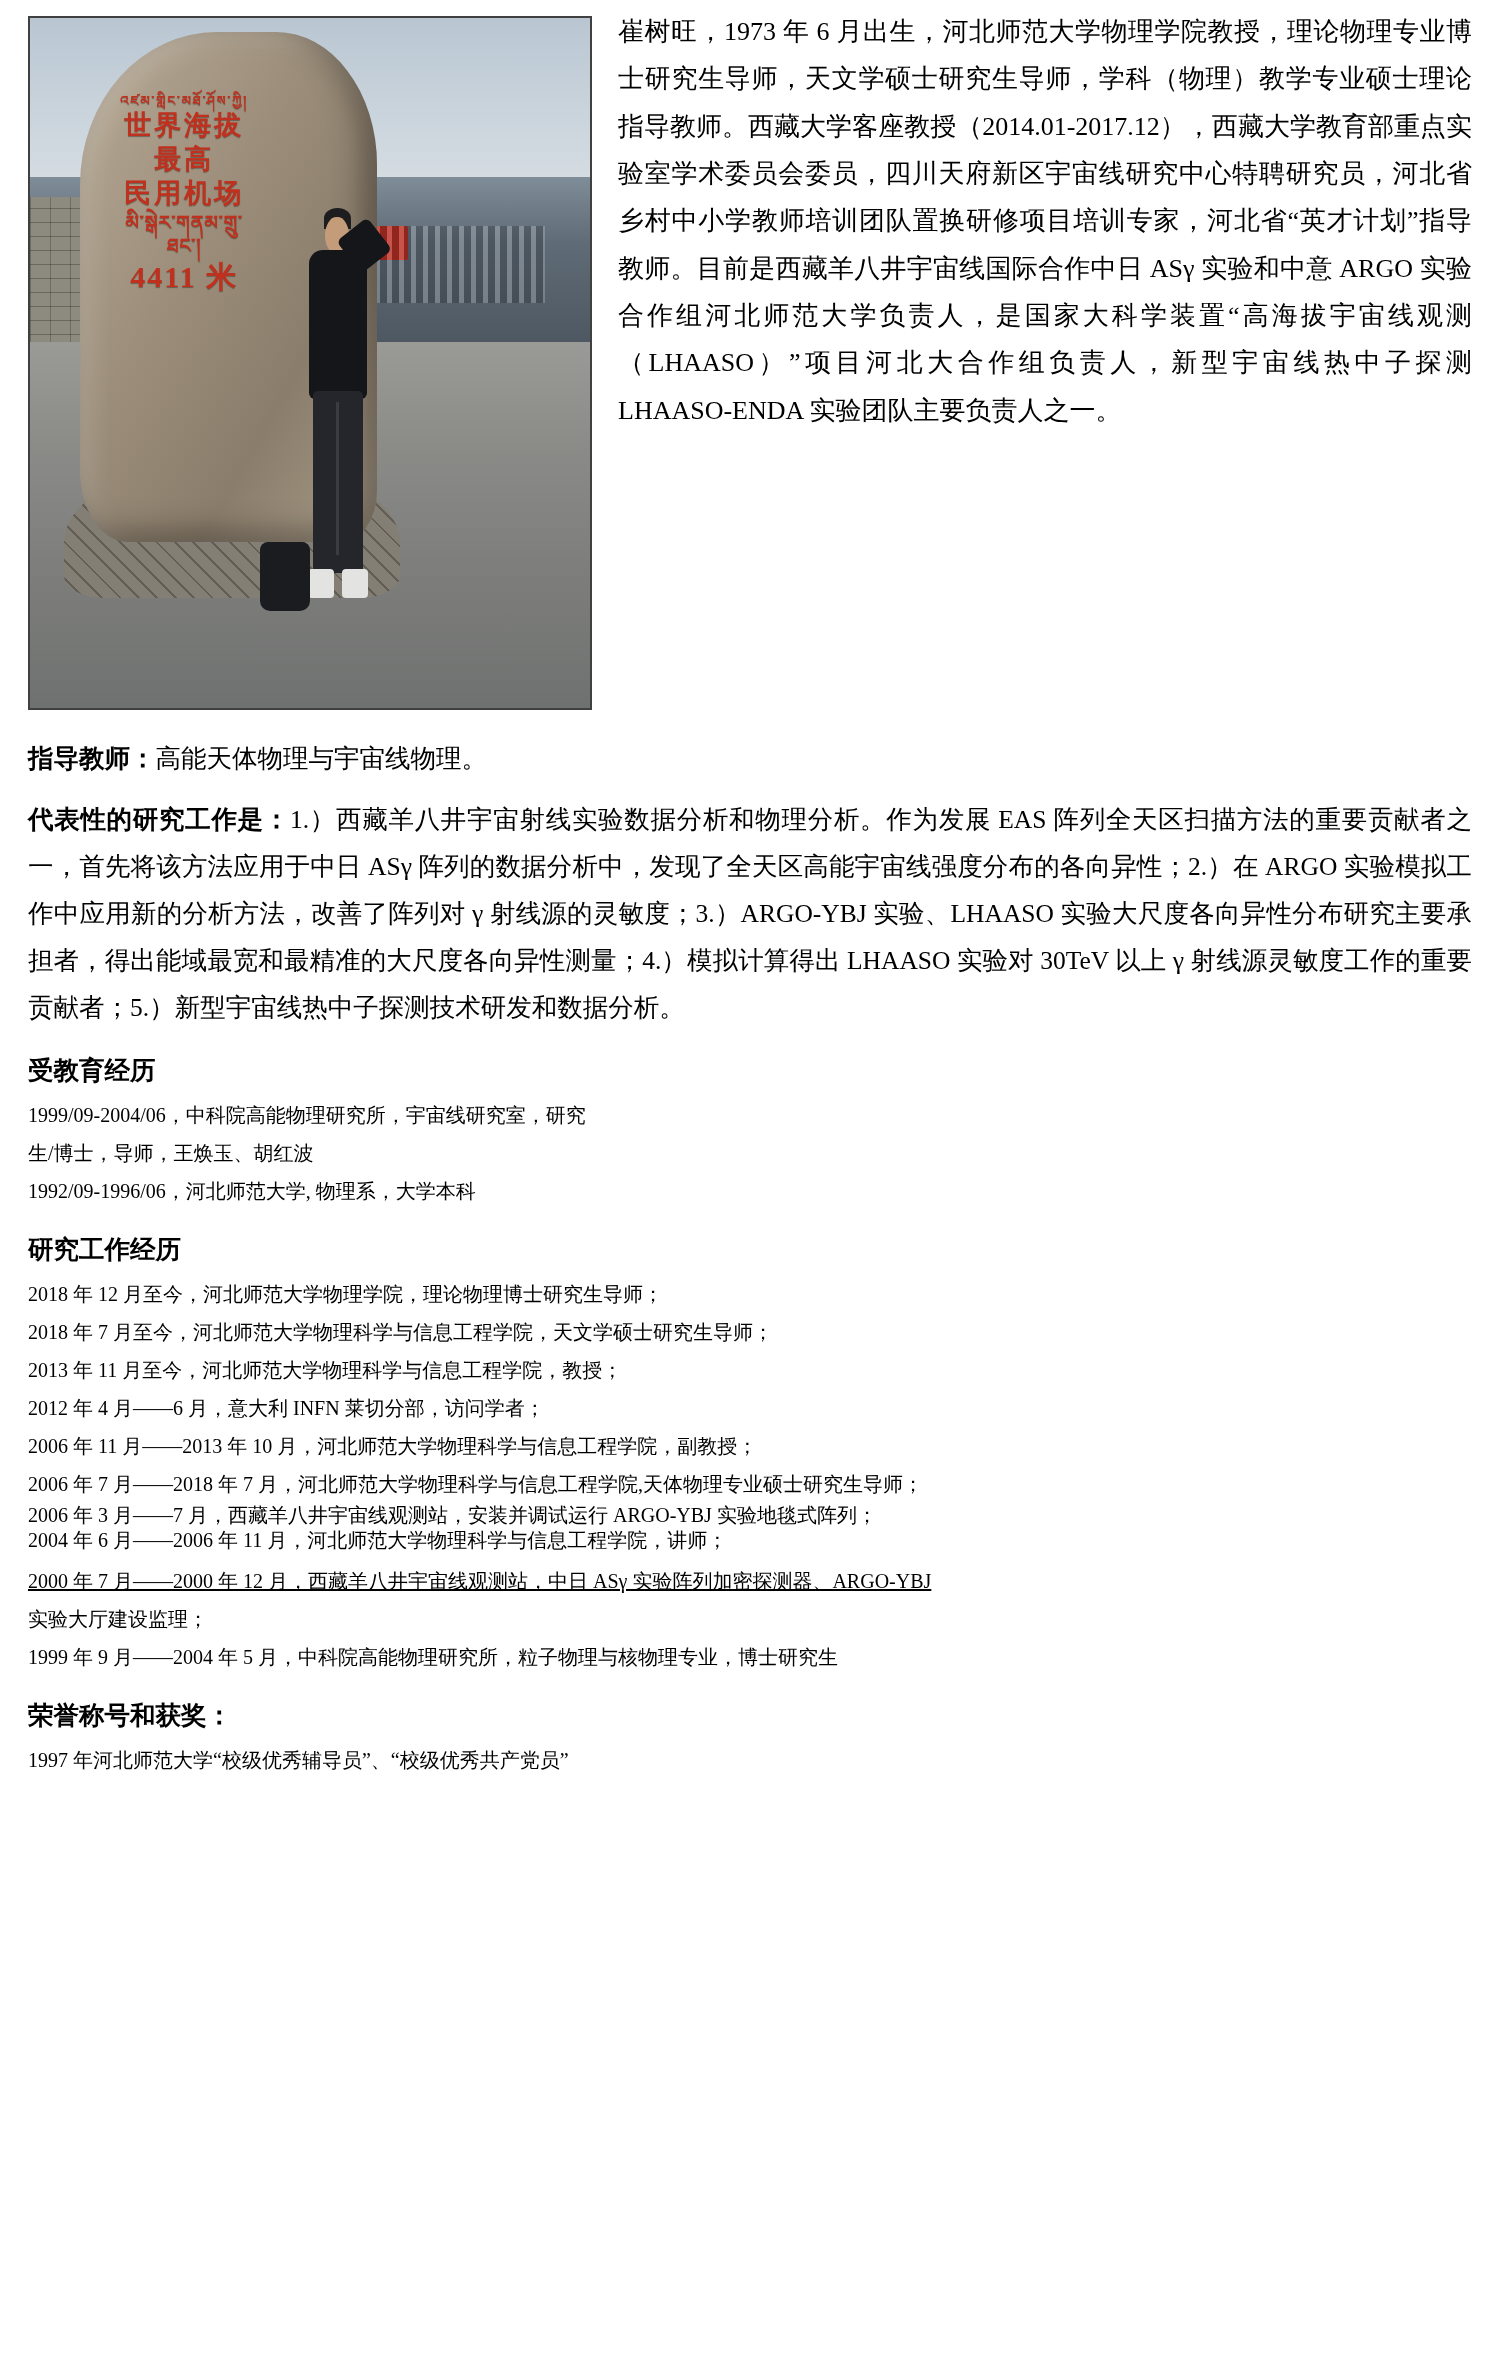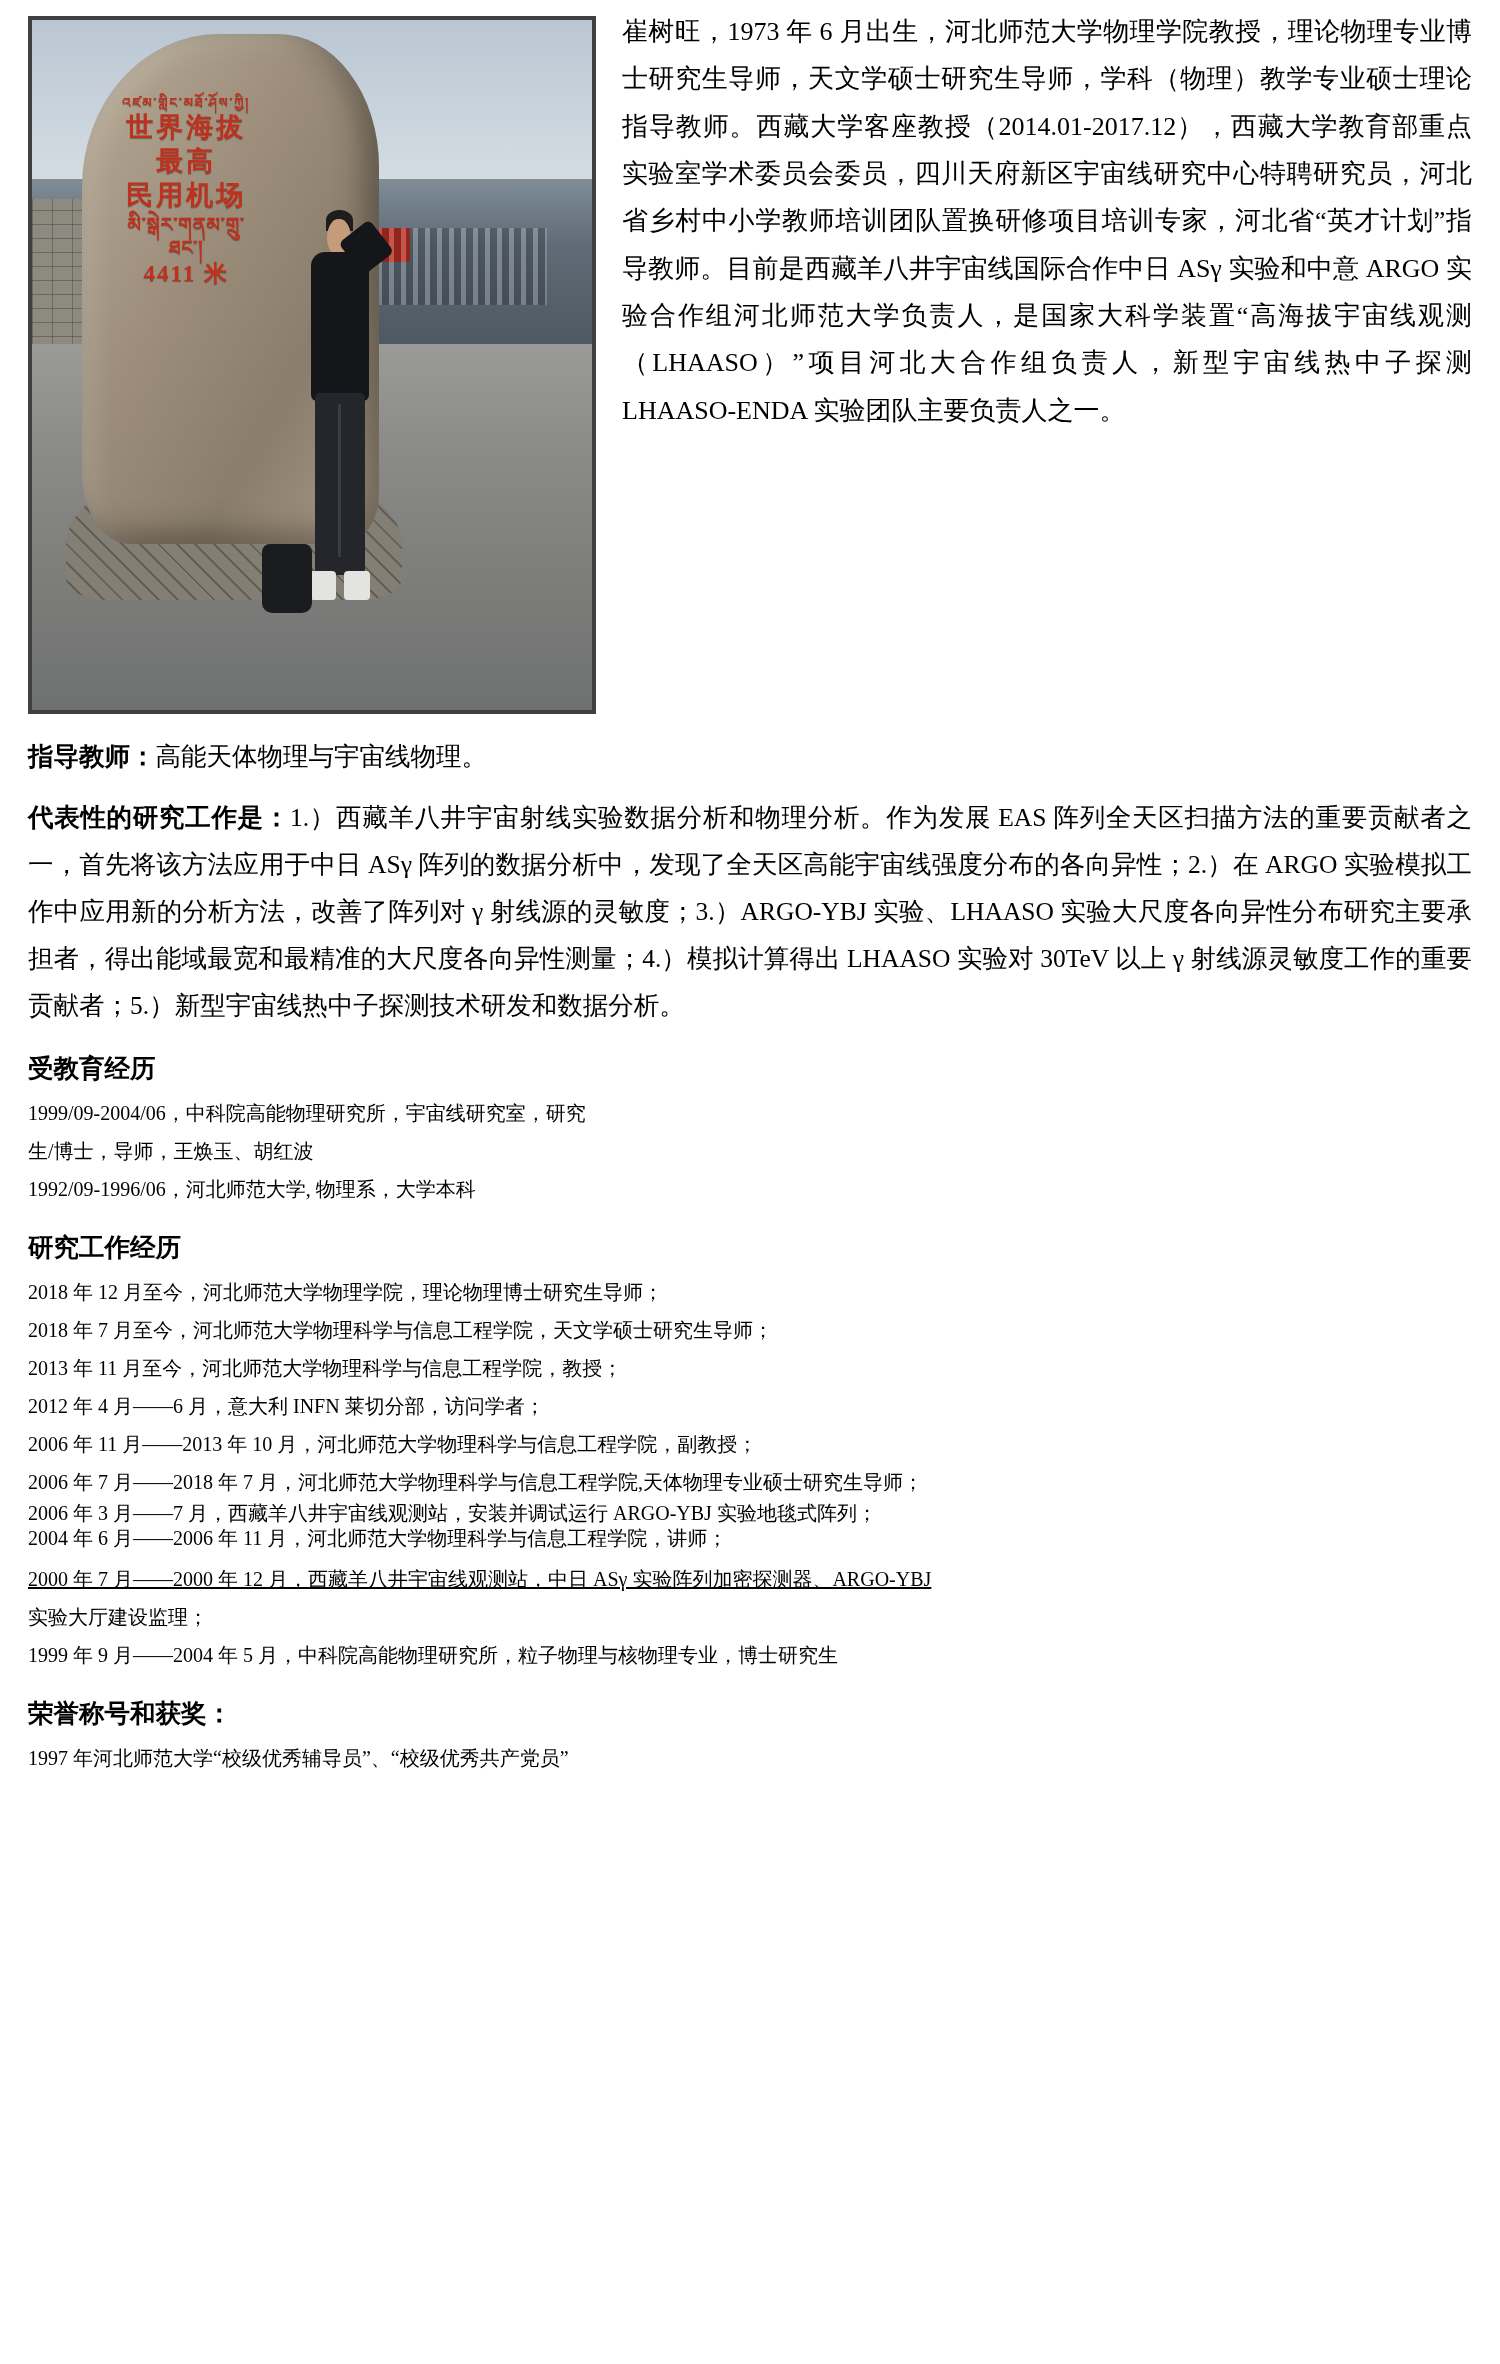--- a/index.html
+++ b/index.html
@@ -20,24 +20,24 @@
   }
 
   
   .top-block {
     overflow: hidden;
   }
   .photo {
     float: left;
     width: 560px;
     height: 690px;
-    margin: 8px 26px 6px 0;
+    margin: 8px 26px 12px 0;
     position: relative;
     overflow: hidden;
-    border: 4px solid #404040;
+    border: 2px solid #404040;
     background: #8fa2b4;
   }
   
   .ph-sky {
     position: absolute; left: 0; top: 0; width: 100%; height: 33%;
     background: linear-gradient(#b9c6d2 0%, #cfd8df 55%, #dfe4e7 100%);
   }
   
   .ph-building {
     position: absolute; left: 0; top: 23%; width: 100%; height: 24%;
@@ -81,21 +81,21 @@
     font-family: "Liberation Serif", serif;
     font-weight: bold;
     text-align: center;
     line-height: 1.25;
     text-shadow: 0 1px 1px rgba(0,0,0,.35);
   }
   .ph-rock-txt .l1 { font-size: 13px; letter-spacing: 2px; }
   .ph-rock-txt .l2 { font-size: 27px; letter-spacing: 3px; }
   .ph-rock-txt .l3 { font-size: 27px; letter-spacing: 3px; }
   .ph-rock-txt .l4 { font-size: 19px; letter-spacing: 1px; }
-  .ph-rock-txt .l5 { font-size: 23px; letter-spacing: 2px; }
+  .ph-rock-txt .l5 { font-size: 30px; letter-spacing: 2px; }
   
   .ph-base {
     position: absolute; left: 6%; top: 64%; width: 60%; height: 20%;
     background:
       repeating-linear-gradient(45deg, rgba(0,0,0,.22) 0 2px, rgba(255,255,255,.05) 2px 13px),
       #7d786e;
     border-radius: 48% 48% 12% 12% / 60% 60% 16% 16%;
   }
   
   .ph-person { position: absolute; left: 47%; top: 27%; width: 16%; height: 60%; }

